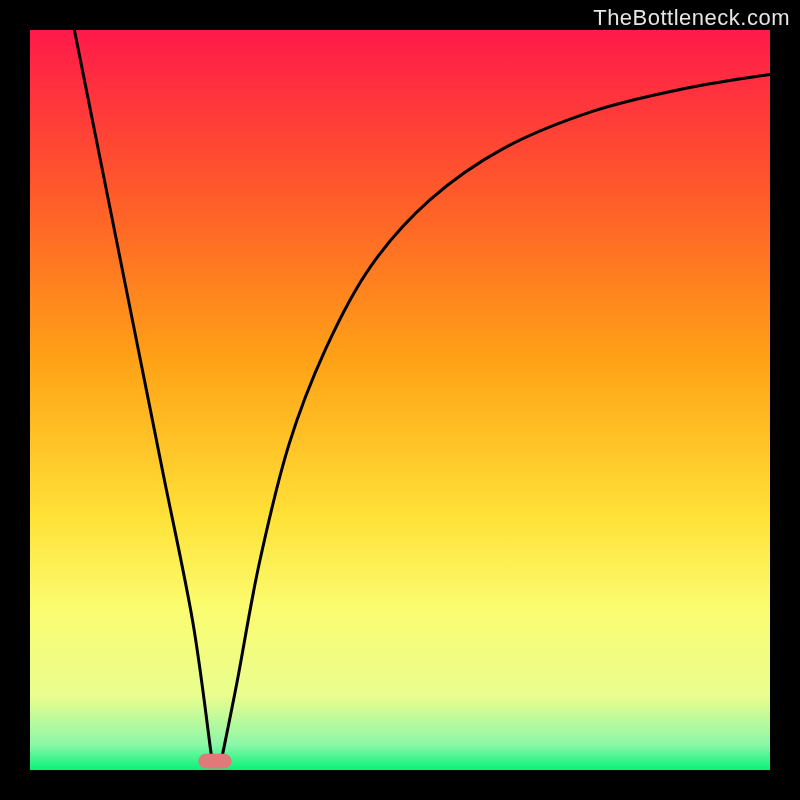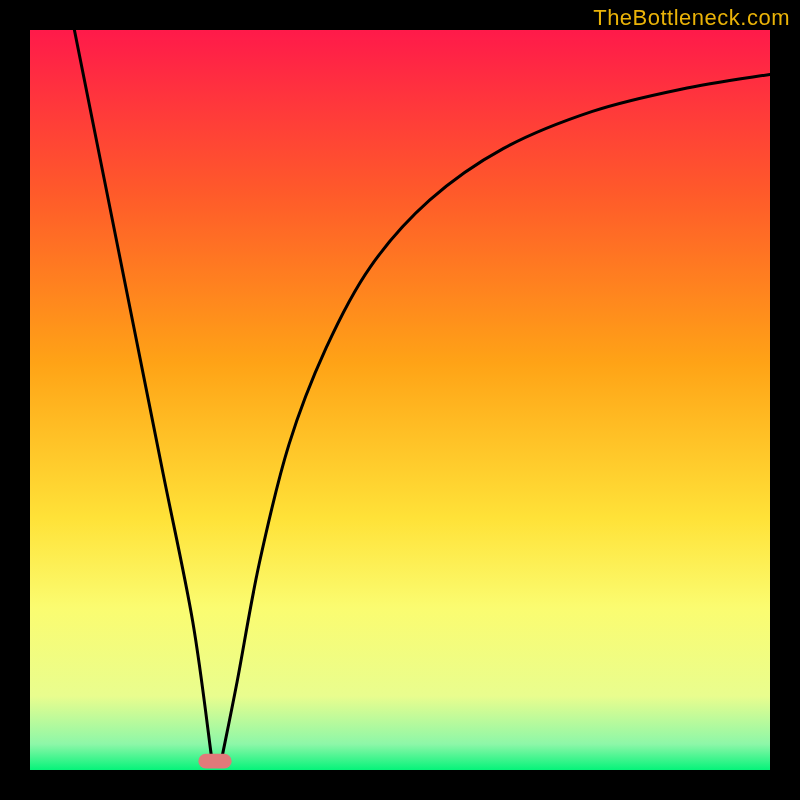--- a/index.html
+++ b/index.html
@@ -22,21 +22,21 @@
     left: 30px;
     top: 30px;
     width: 740px;
     height: 740px;
     overflow: hidden;
   }
   .watermark {
     position: absolute;
     top: 5px;
     right: 10px;
-    color: #eab308;
+    color: #e5e5e5;
     font-size: 22px;
     font-weight: 500;
     letter-spacing: 0.5px;
     z-index: 5;
     user-select: none;
   }
   svg {
     display: block;
   }
 </style>

